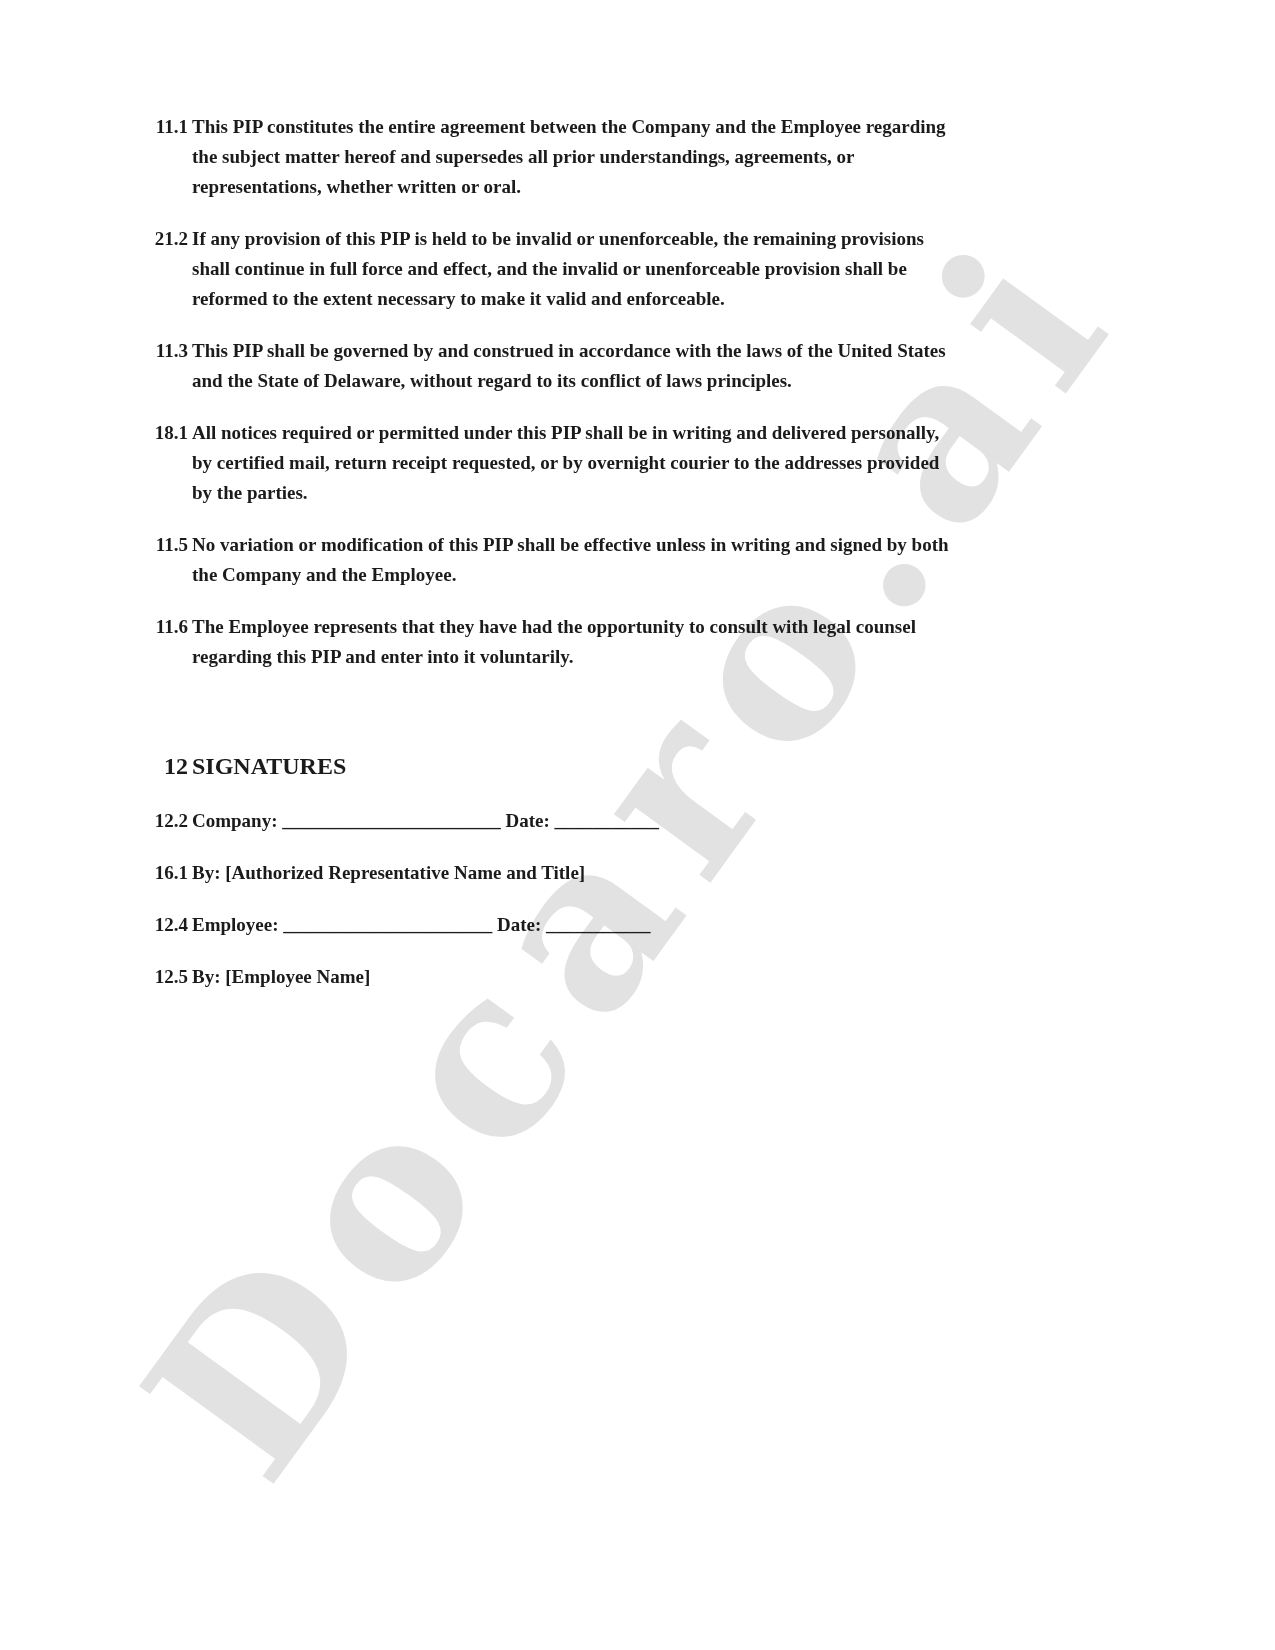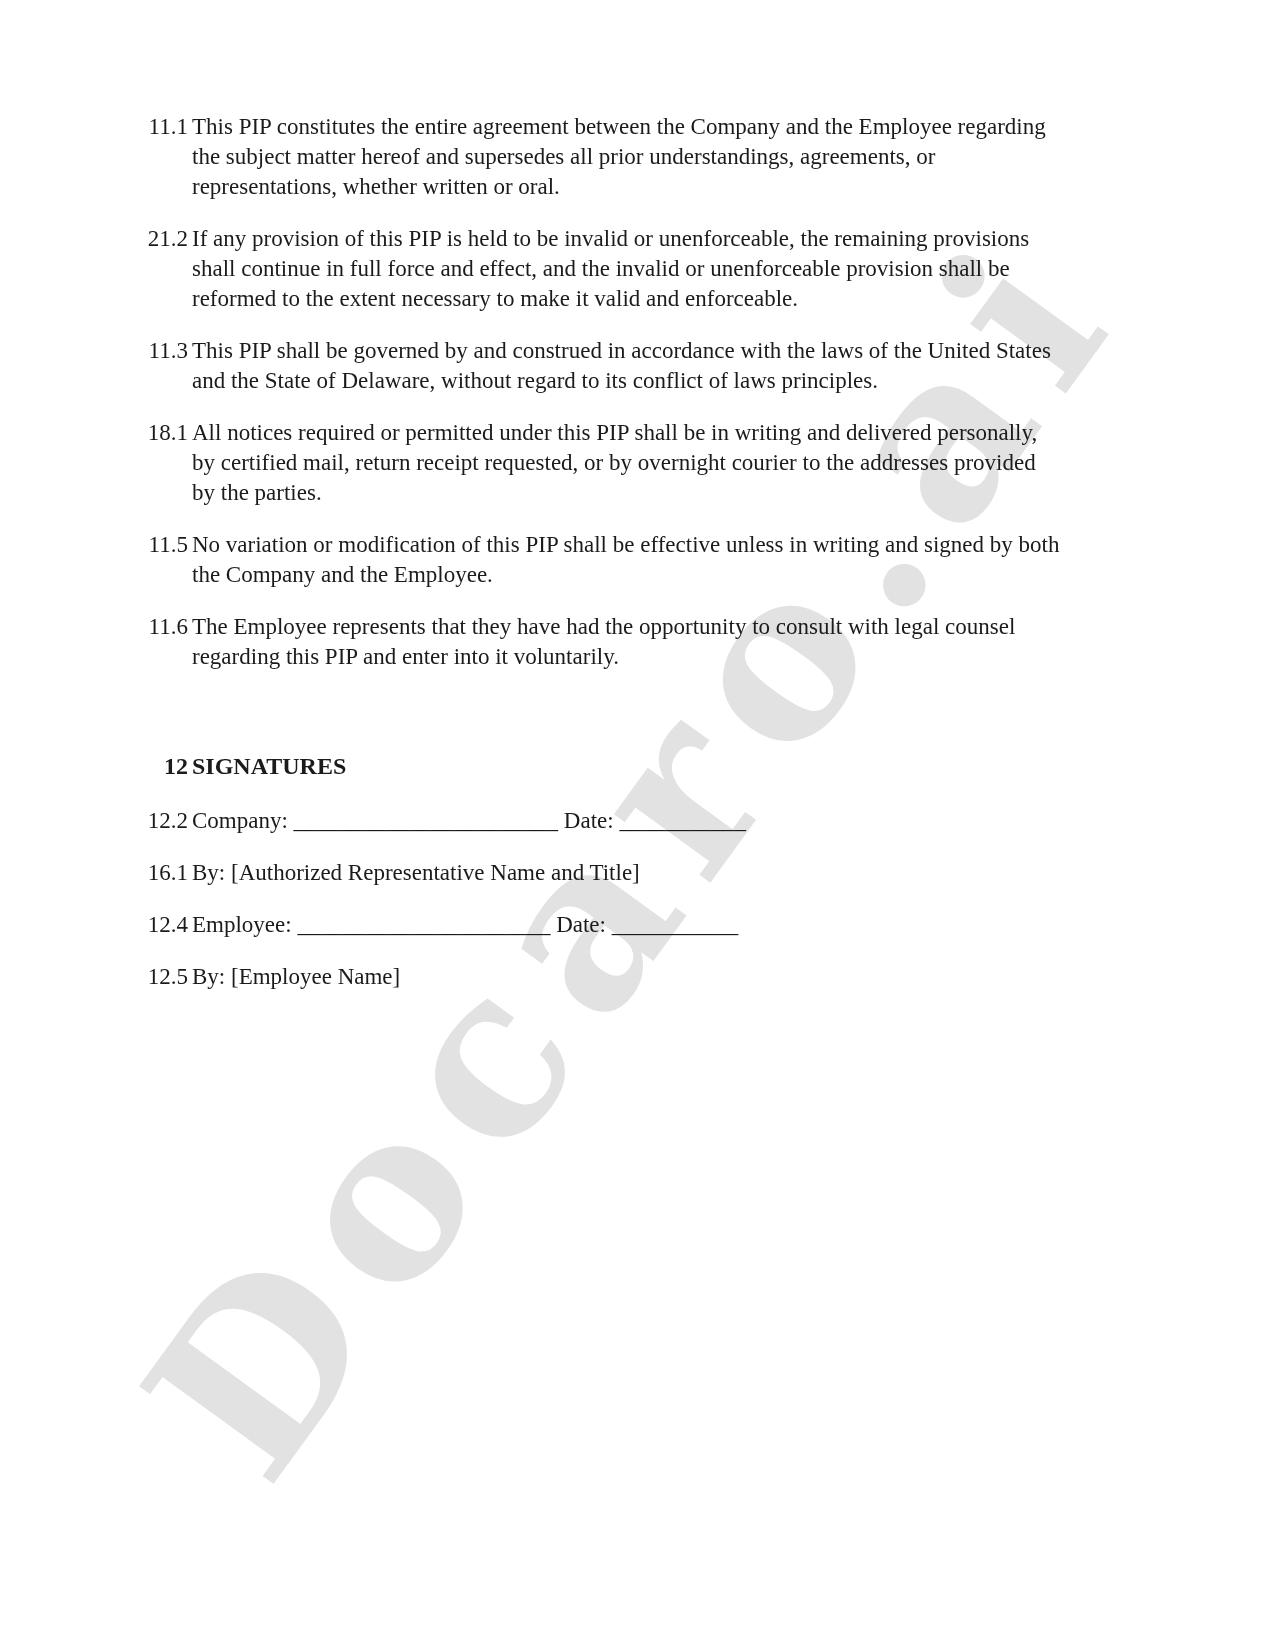--- a/index.html
+++ b/index.html
@@ -34,22 +34,23 @@
     position: absolute;
     left: 140px;
     top: 112px;
     width: 990px;
     z-index: 1;
   }
   .clause {
     display: flex;
     align-items: flex-start;
     margin: 0 0 22px 0;
-    font-size: 23px;
+    font-size: 19px;
     line-height: 30px;
+    font-weight: bold;
   }
   .clause .num {
     flex: 0 0 48px;
     text-align: right;
   }
   .clause .text {
     margin-left: 4px;
     white-space: pre-line;
   }
   .section-heading {

